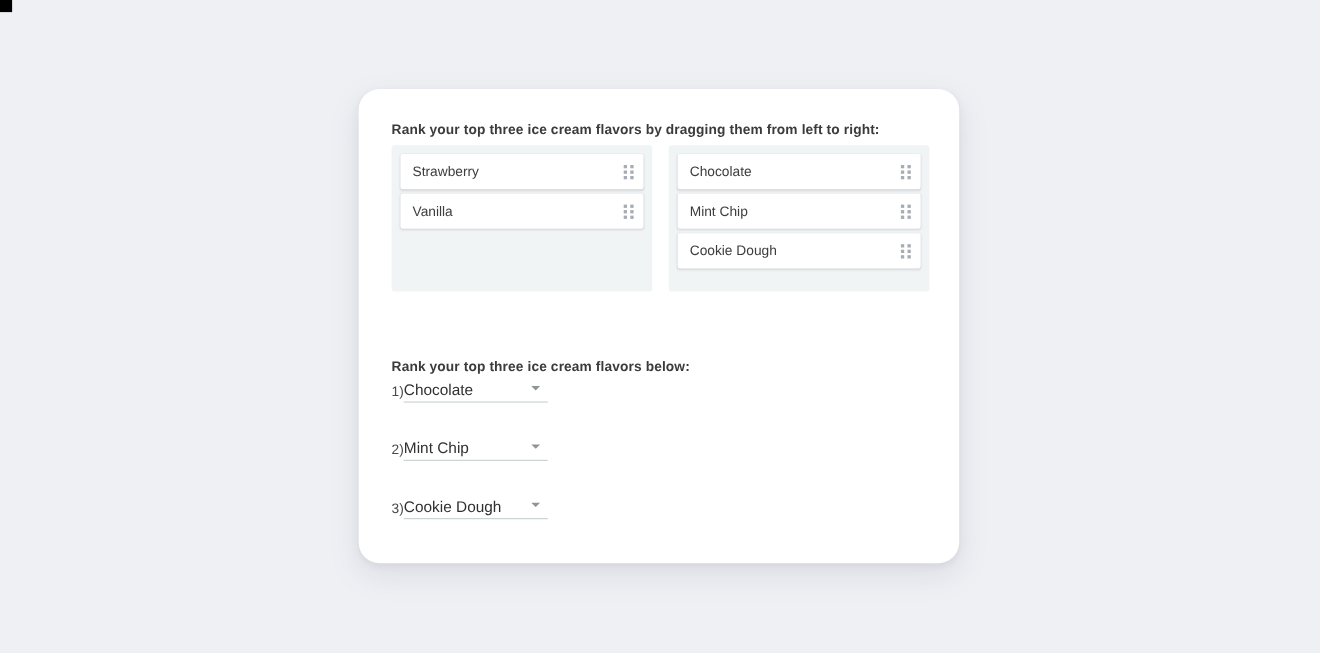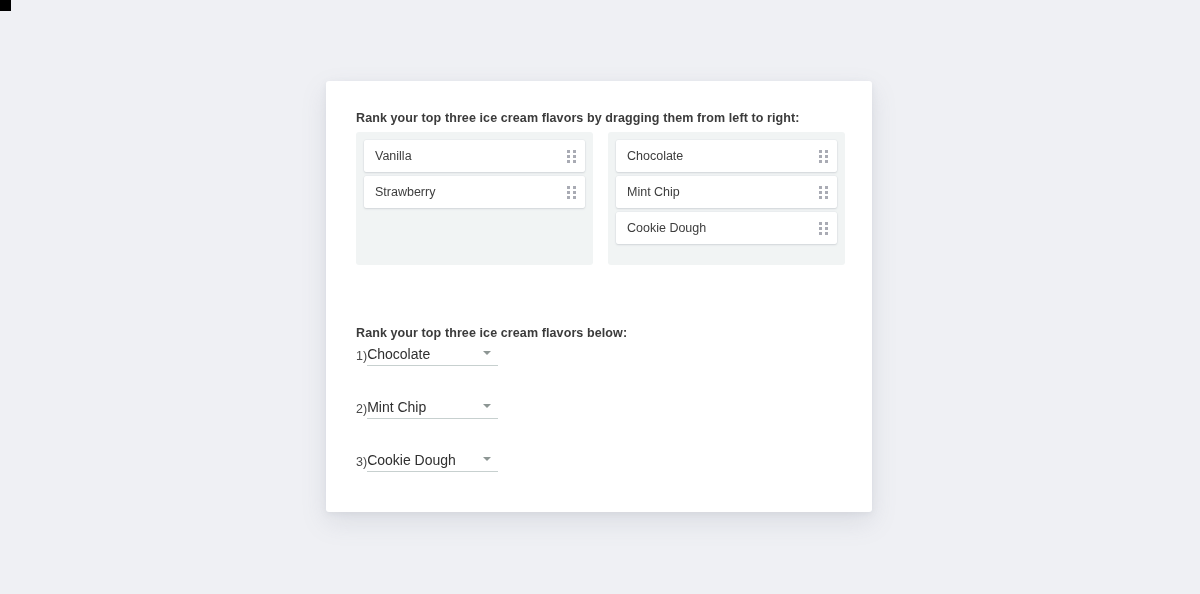--- a/index.html
+++ b/index.html
@@ -26,21 +26,21 @@
   }
 
   
   #survey-card {
     position: absolute;
     left: 326px;
     top: 81px;
     width: 546px;
     height: 431px;
     background: #ffffff;
-    border-radius: 3px;
+    border-radius: 19px;
     box-shadow: 0 10px 26px rgba(120,125,140,0.16),
                 0 2px 6px rgba(120,125,140,0.10);
     box-sizing: border-box;
   }
 
   .section-heading {
     position: absolute;
     font-size: 12.5px;
     font-weight: bold;
     color: #3b3b3b;
@@ -181,33 +181,33 @@
 
 <div id="survey-card">
 
   <div class="section-heading" id="heading-drag">Rank your top three ice cream flavors by dragging them from left to right:</div>
 
   <div id="dragdrop-area">
 
     <div class="drop-zone" id="drop-zone-left">
 
       <div class="drag-item">
+        <span class="drag-item-label">Strawberry</span>
+        <span class="drag-handle">
+          <i></i>
+            <i></i>
+            <i></i>
+            <i></i>
+            <i></i>
+            <i></i>
+        </span>
+      </div>
+
+      <div class="drag-item">
         <span class="drag-item-label">Vanilla</span>
-        <span class="drag-handle">
-          <i></i>
-            <i></i>
-            <i></i>
-            <i></i>
-            <i></i>
-            <i></i>
-        </span>
-      </div>
-
-      <div class="drag-item">
-        <span class="drag-item-label">Strawberry</span>
         <span class="drag-handle">
           <i></i>
             <i></i>
             <i></i>
             <i></i>
             <i></i>
             <i></i>
         </span>
       </div>
 

